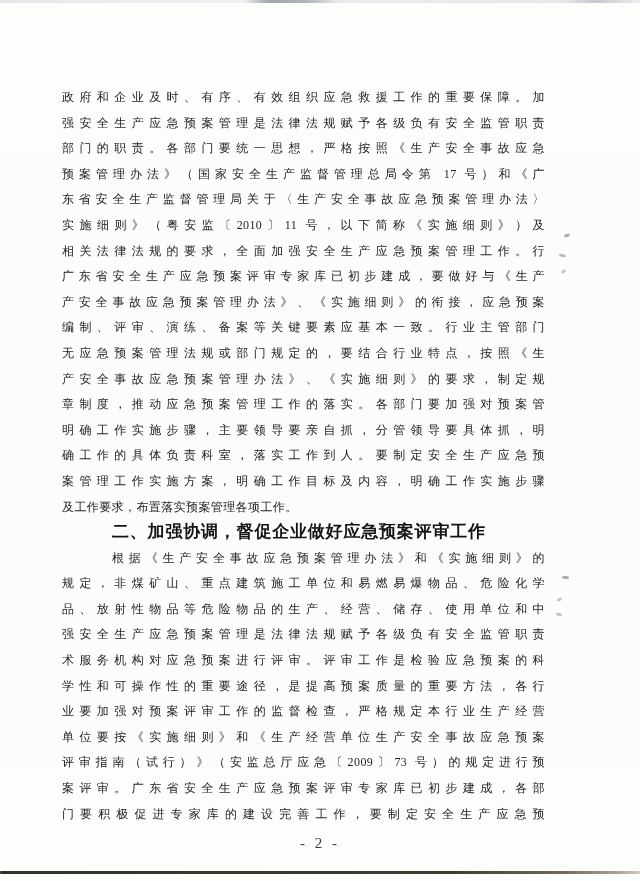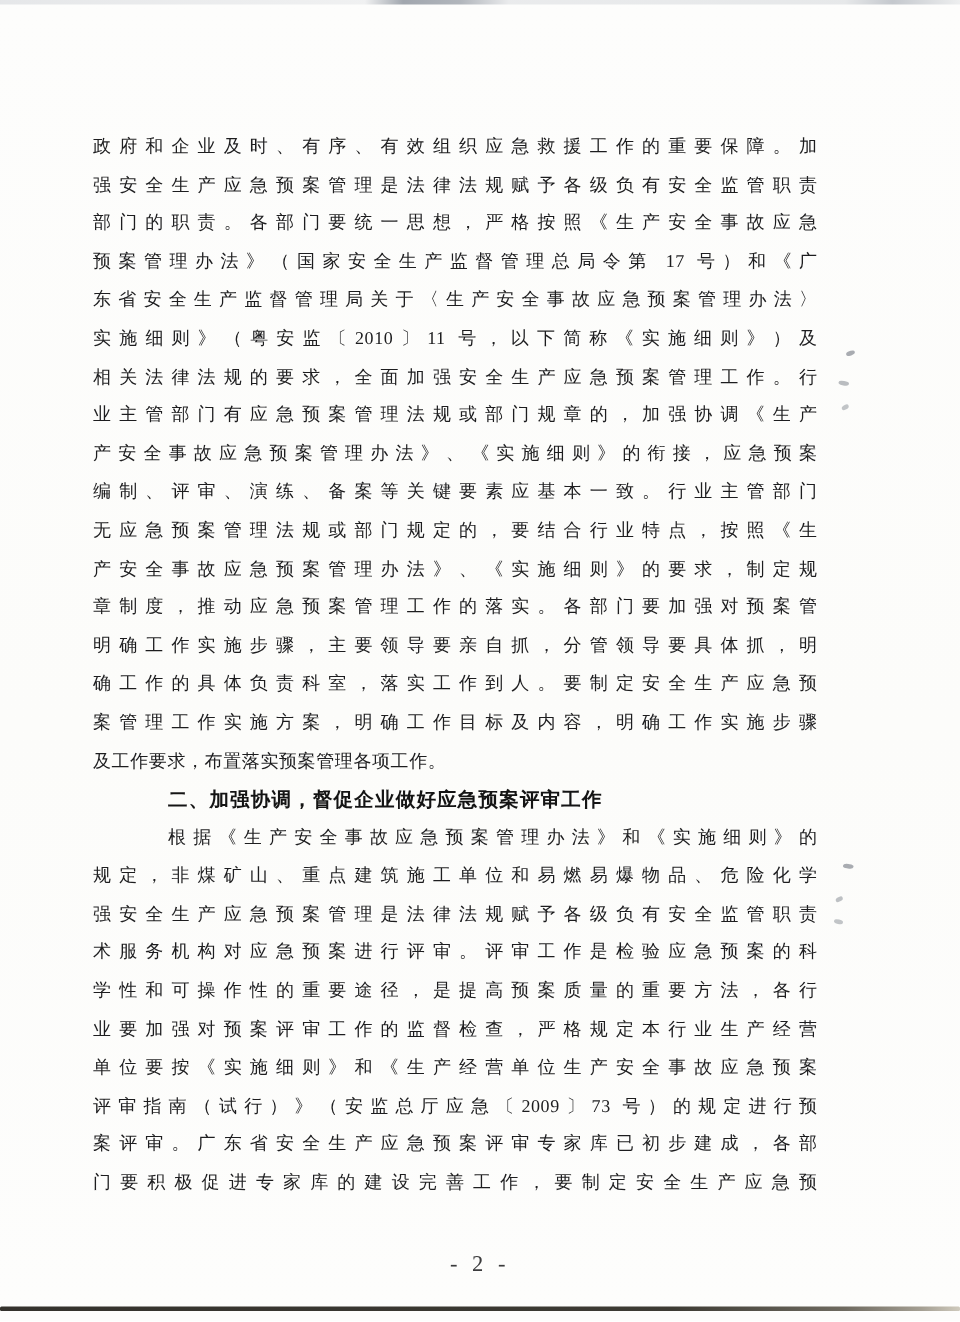--- a/index.html
+++ b/index.html
@@ -63,23 +63,23 @@
   }
   .line.end {
     text-align-last: left;
   }
   .line.indent {
     padding-left: 50px;
   }
   .line.heading {
     padding-left: 50px;
     text-align-last: left;
-    font-family: Liberation Sans, sans-serif;
+    font-family: Liberation Mono, monospace;
     font-weight: 700;
-    font-size: 13px;
+    font-size: 17px;
     color: #141414;
     letter-spacing: 0.8px;
   }
   .page-number {
     position: absolute;
     top: 835px;
     left: 0; right: 0;
     text-align: center;
     font-size: 15px;
     letter-spacing: 3px;
@@ -109,33 +109,34 @@
   <div class="scan-edge-top"></div>
 
   <div class="text-block">
       <p class="line fill">政府和企业及时、有序、有效组织应急救援工作的重要保障。加</p>
       <p class="line fill">强安全生产应急预案管理是法律法规赋予各级负有安全监管职责</p>
       <p class="line fill">部门的职责。各部门要统一思想，严格按照《生产安全事故应急</p>
       <p class="line fill">预案管理办法》（国家安全生产监督管理总局令第 17 号）和《广</p>
       <p class="line fill">东省安全生产监督管理局关于〈生产安全事故应急预案管理办法〉</p>
       <p class="line fill">实施细则》（粤安监〔2010〕11 号，以下简称《实施细则》）及</p>
       <p class="line fill">相关法律法规的要求，全面加强安全生产应急预案管理工作。行</p>
-      <p class="line fill">业主管部门有应急预案管理法规或部门规章的，加强协调《生产</p>
+      <p class="line fill">广东省安全生产应急预案评审专家库已初步建成，要做好与《生产</p>
       <p class="line fill">产安全事故应急预案管理办法》、《实施细则》的衔接，应急预案</p>
       <p class="line fill">编制、评审、演练、备案等关键要素应基本一致。行业主管部门</p>
       <p class="line fill">无应急预案管理法规或部门规定的，要结合行业特点，按照《生</p>
       <p class="line fill">产安全事故应急预案管理办法》、《实施细则》的要求，制定规</p>
       <p class="line fill">章制度，推动应急预案管理工作的落实。各部门要加强对预案管</p>
       <p class="line fill">明确工作实施步骤，主要领导要亲自抓，分管领导要具体抓，明</p>
       <p class="line fill">确工作的具体负责科室，落实工作到人。要制定安全生产应急预</p>
       <p class="line fill">案管理工作实施方案，明确工作目标及内容，明确工作实施步骤</p>
       <p class="line end">及工作要求，布置落实预案管理各项工作。</p>
       <p class="line heading">二、加强协调，督促企业做好应急预案评审工作</p>
       <p class="line fill indent">根据《生产安全事故应急预案管理办法》和《实施细则》的</p>
       <p class="line fill">规定，非煤矿山、重点建筑施工单位和易燃易爆物品、危险化学</p>
+      <p class="line fill">品、放射性物品等危险物品的生产、经营、储存、使用单位和中</p>
       <p class="line fill">强安全生产应急预案管理是法律法规赋予各级负有安全监管职责</p>
       <p class="line fill">术服务机构对应急预案进行评审。评审工作是检验应急预案的科</p>
       <p class="line fill">学性和可操作性的重要途径，是提高预案质量的重要方法，各行</p>
       <p class="line fill">业要加强对预案评审工作的监督检查，严格规定本行业生产经营</p>
       <p class="line fill">单位要按《实施细则》和《生产经营单位生产安全事故应急预案</p>
       <p class="line fill">评审指南（试行）》（安监总厅应急〔2009〕73 号）的规定进行预</p>
       <p class="line fill">案评审。广东省安全生产应急预案评审专家库已初步建成，各部</p>
       <p class="line fill">门要积极促进专家库的建设完善工作，要制定安全生产应急预</p>
     </div>
 

